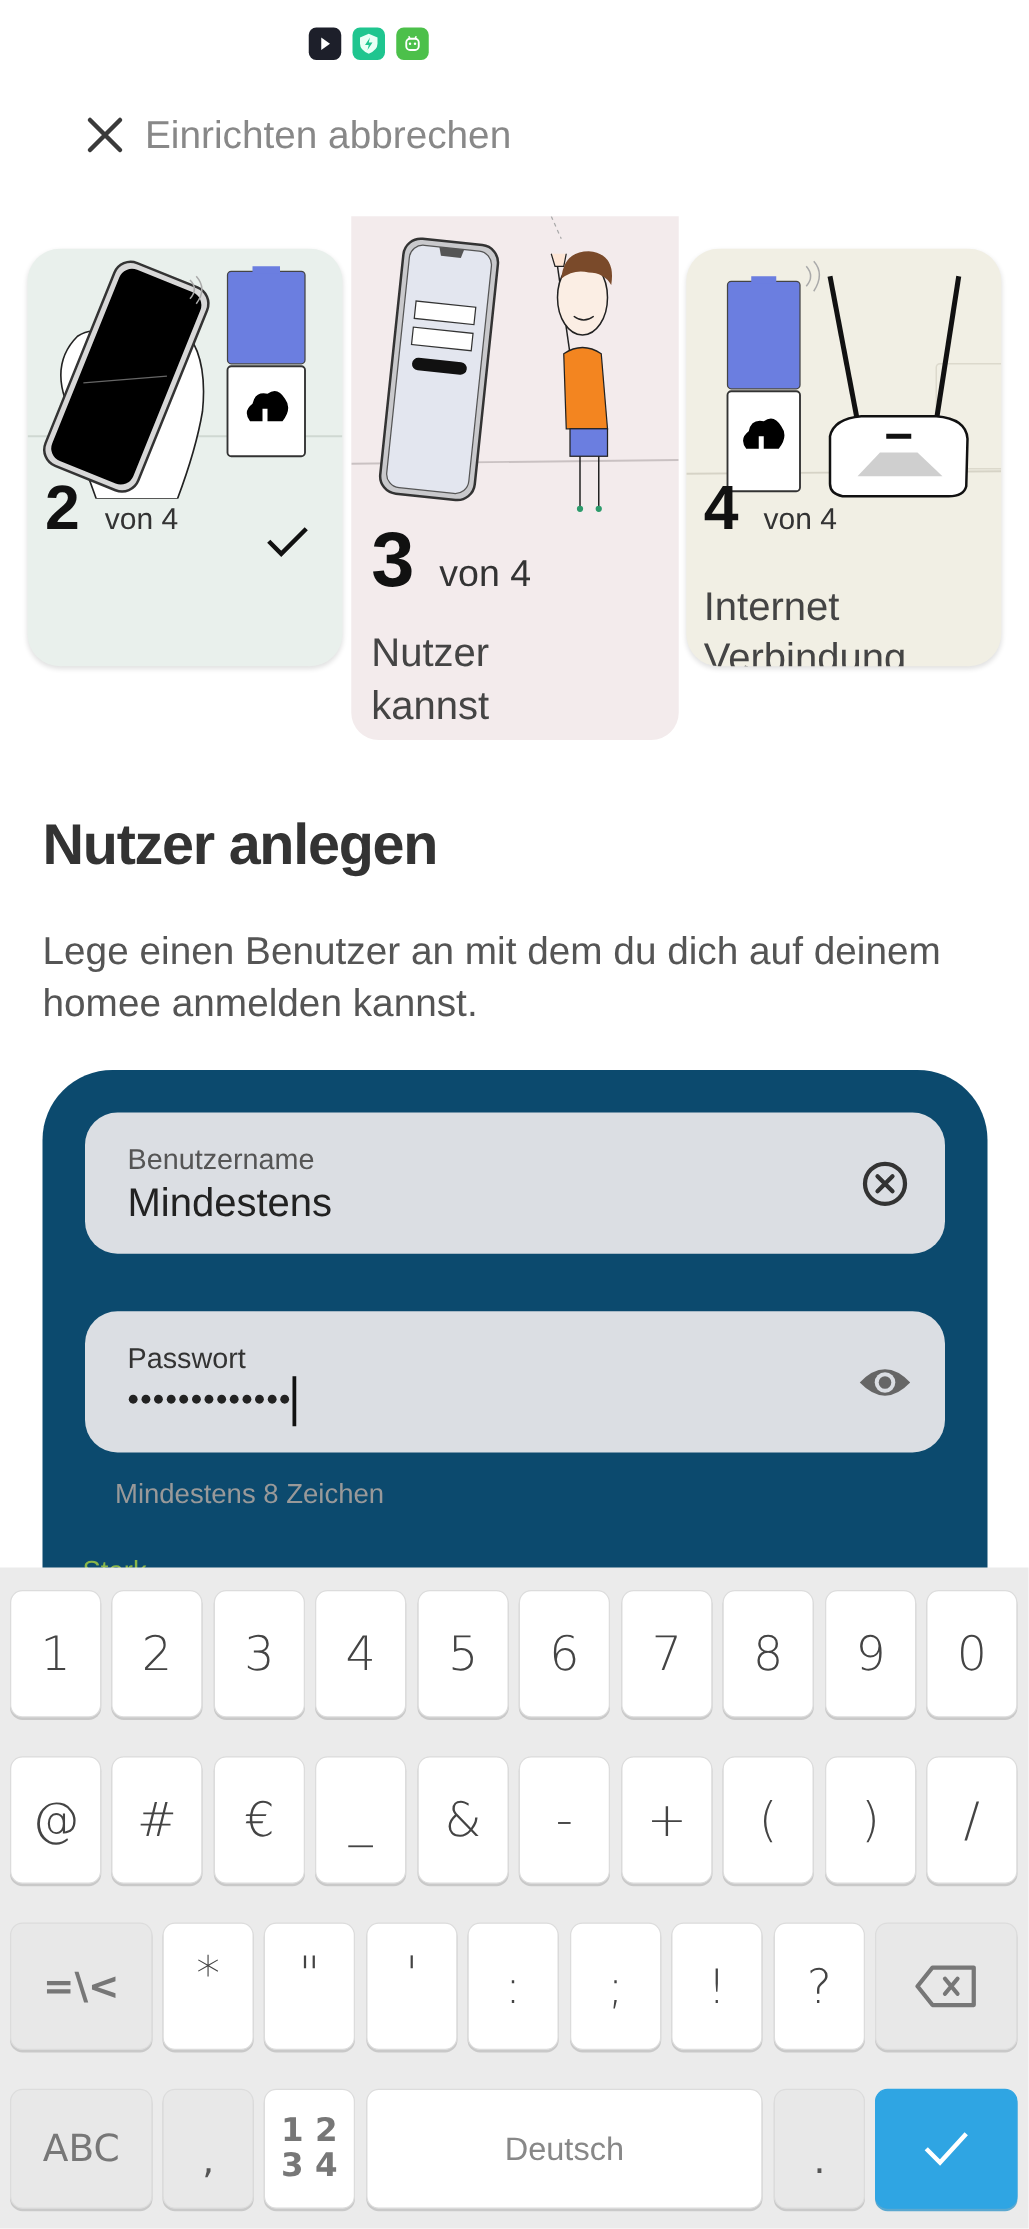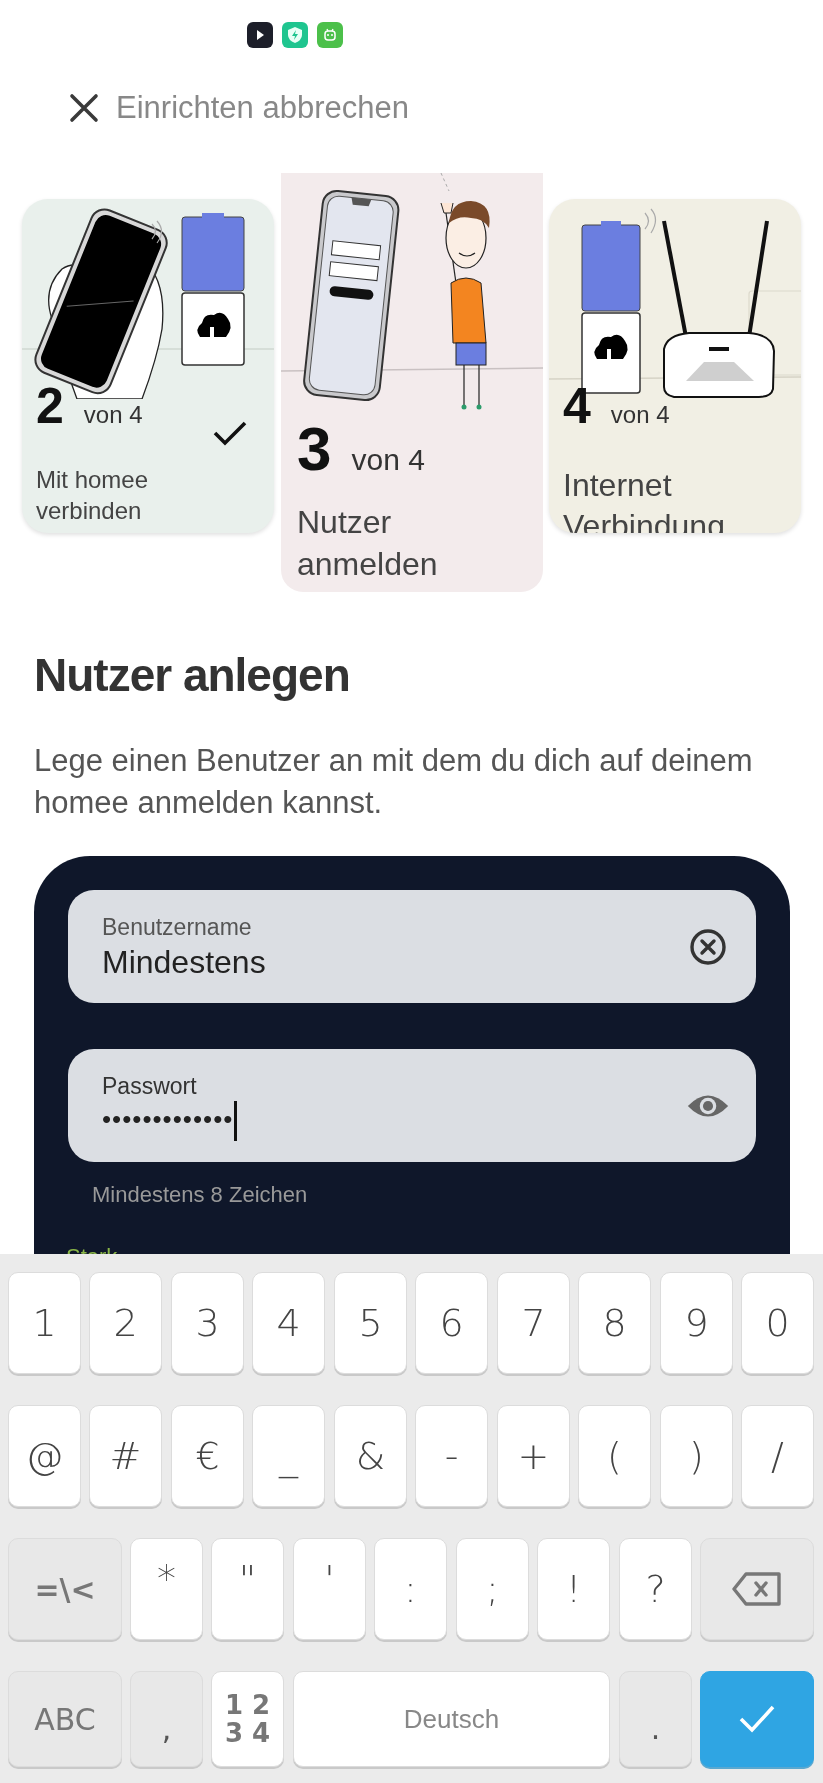--- a/index.html
+++ b/index.html
@@ -19,21 +19,21 @@
   .card .step .of { color: #333; margin-left: 20px; }
   .card .title { position: absolute; color: #444; line-height: 1.28; }
 
   .card1 { left: 22px; top: 199px; width: 252px; height: 334px; background: #e9f0ec; box-shadow: 0 2px 4px rgba(0,0,0,0.12); }
   .card2 { left: 281px; top: 173px; width: 262px; height: 419px; background: #f3ebec; border-radius: 0 0 22px 22px; }
   .card3 { left: 549px; top: 199px; width: 252px; height: 334px; background: #f1efe4; box-shadow: 0 2px 4px rgba(0,0,0,0.12); }
 
   .heading { position: absolute; left: 34px; top: 648px; font-size: 46px; font-weight: bold; color: #333; letter-spacing: -1px; }
   .desc { position: absolute; left: 34px; top: 740px; width: 720px; font-size: 31px; line-height: 42px; color: #555; }
 
-  .form-panel { position: absolute; left: 34px; top: 856px; width: 756px; height: 400px; background: #0f172a; border-radius: 56px 56px 0 0; }
+  .form-panel { position: absolute; left: 34px; top: 856px; width: 756px; height: 400px; background: #0c4a6e; border-radius: 56px 56px 0 0; }
   .field { position: absolute; left: 34px; width: 688px; height: 113px; background: #dbdee3; border-radius: 26px; }
   .field .flabel { position: absolute; left: 34px; top: 24px; font-size: 23px; color: #555; }
   .field .fvalue { position: absolute; left: 34px; top: 54px; font-size: 32px; color: #222; }
   .field .ficon { position: absolute; right: 26px; top: 35px; width: 44px; height: 44px; display: flex; align-items: center; justify-content: center; cursor: pointer; }
   .caret { display: inline-block; width: 3px; height: 40px; background: #111; vertical-align: middle; margin-left: 1px; }
   .hint { position: absolute; left: 58px; top: 326px; font-size: 22px; color: #999; }
   .strength { position: absolute; left: 32px; top: 388px; font-size: 22px; color: #8ab648; height: 12px; overflow: hidden; }
 
   .keyboard { position: absolute; left: 0; top: 1254px; width: 823px; height: 529px; background: #ebebeb; }
   .key { position: absolute; background: #ffffff; border-radius: 10px; box-shadow: 0 2px 0 #c9c9c9; border: 1px solid #dcdcdc; display: flex; align-items: center; justify-content: center; color: #444; font-family: "DejaVu Sans", sans-serif; cursor: pointer; }
@@ -90,24 +90,20 @@
     <path d="M178 138 Q172 130 180 124 Q182 114 192 116 Q200 110 206 120 Q212 128 204 138 Z" fill="#000"></path>
     <rect x="188" y="128" width="4" height="12" fill="#fff"></rect>
   </svg>
   <div class="step" style="left:14px; top:178px;">
     <span class="num" style="font-size:50px;">2</span>
     <span class="of" style="font-size:24px;">von 4</span>
   </div>
   <svg style="position:absolute; left:190px; top:220px;" width="36" height="28" viewBox="0 0 36 28">
       <path d="M3 14 L13 24 L33 4" fill="none" stroke="#111" stroke-width="3.6"></path>
     </svg>
-  <div class="title" style="left:14px; top:266px; font-size:24px;">
-    <div>Mit homee</div>
-    <div>verbinden</div>
-  </div>
 </div>
 
 <div class="card card2">
   <svg class="illus" width="262" height="250" viewBox="0 0 262 250">
     <line x1="0" y1="198" x2="262" y2="195" stroke="#c9c1c2" stroke-width="1.5"></line>
     <line x1="160" y1="0" x2="168" y2="18" stroke="#aaa" stroke-width="1" stroke-dasharray="3 3"></line>
     <g transform="translate(70 125) rotate(6)">
       <rect x="-38" y="-105" width="76" height="205" rx="14" fill="#c9c9cc" stroke="#333" stroke-width="2"></rect>
       <rect x="-33" y="-100" width="66" height="195" rx="11" fill="#e3e6ef" stroke="#555" stroke-width="1"></rect>
       <path d="M-10 -100 L-8 -93 L8 -93 L10 -100" fill="#555"></path>
@@ -126,21 +122,21 @@
     <line x1="198" y1="192" x2="198" y2="232" stroke="#222" stroke-width="1.2"></line>
     <circle cx="183" cy="234" r="2.5" fill="#2c9b6b"></circle>
     <circle cx="198" cy="234" r="2.5" fill="#2c9b6b"></circle>
   </svg>
   <div class="step" style="left:16px; top:240px;">
     <span class="num" style="font-size:62px;">3</span>
     <span class="of" style="font-size:30px;">von 4</span>
   </div>
   <div class="title" style="left:16px; top:328px; font-size:32px; line-height:42px;">
     <div>Nutzer</div>
-    <div>anmelden</div>
+    <div>kannst</div>
   </div>
 </div>
 
 <div class="card card3">
   <svg class="illus" width="252" height="200" viewBox="0 0 252 200">
     <line x1="0" y1="180" x2="252" y2="178" stroke="#d6d3c6" stroke-width="1.5"></line>
     <rect x="200" y="92" width="58" height="84" rx="3" fill="none" stroke="#dcd9cc" stroke-width="1.2"></rect>
     <rect x="33" y="26" width="58" height="86" rx="3" fill="#6b7ee0" stroke="#444" stroke-width="1"></rect>
     <rect x="52" y="22" width="20" height="6" fill="#6b7ee0"></rect>
     <rect x="33" y="114" width="58" height="80" rx="3" fill="#fff" stroke="#333" stroke-width="1.5"></rect>

